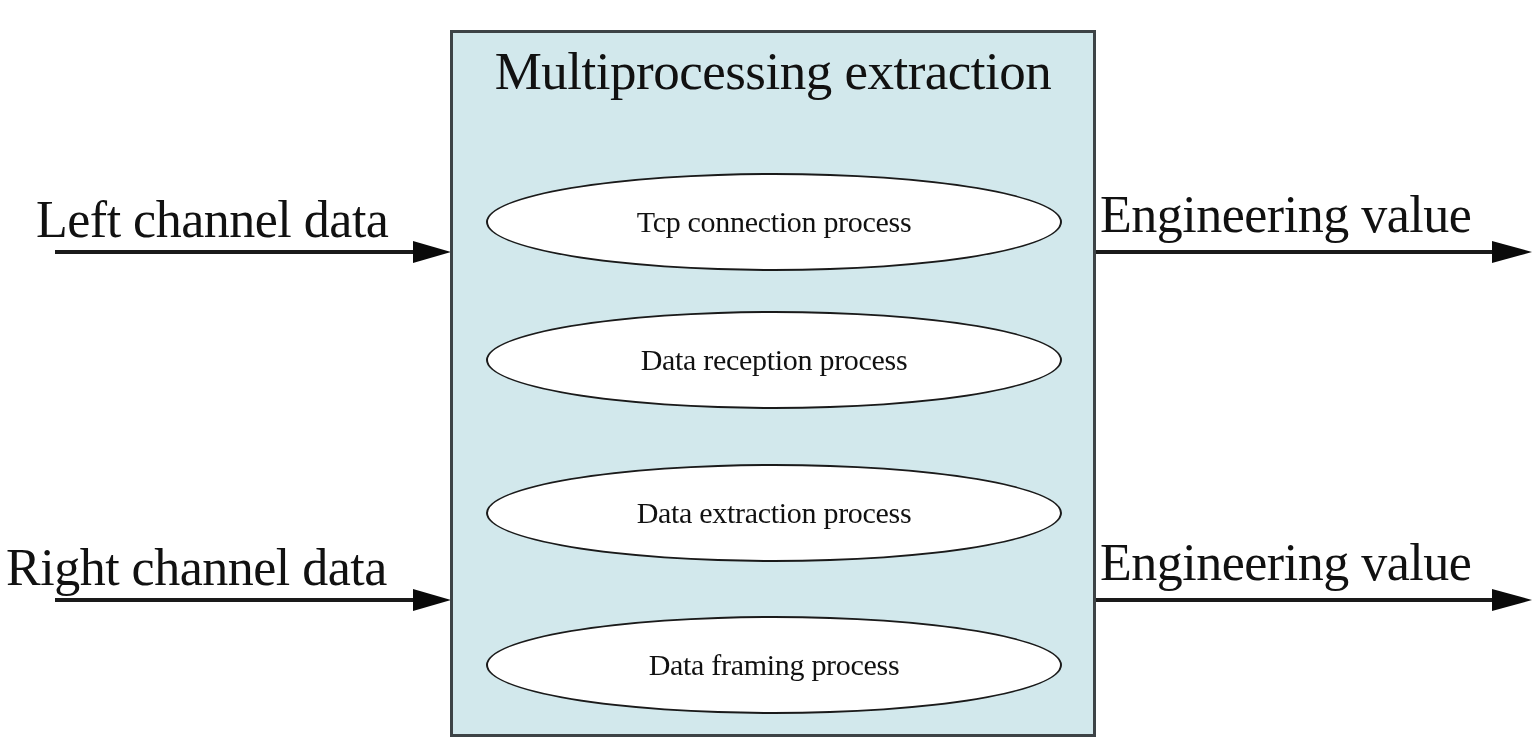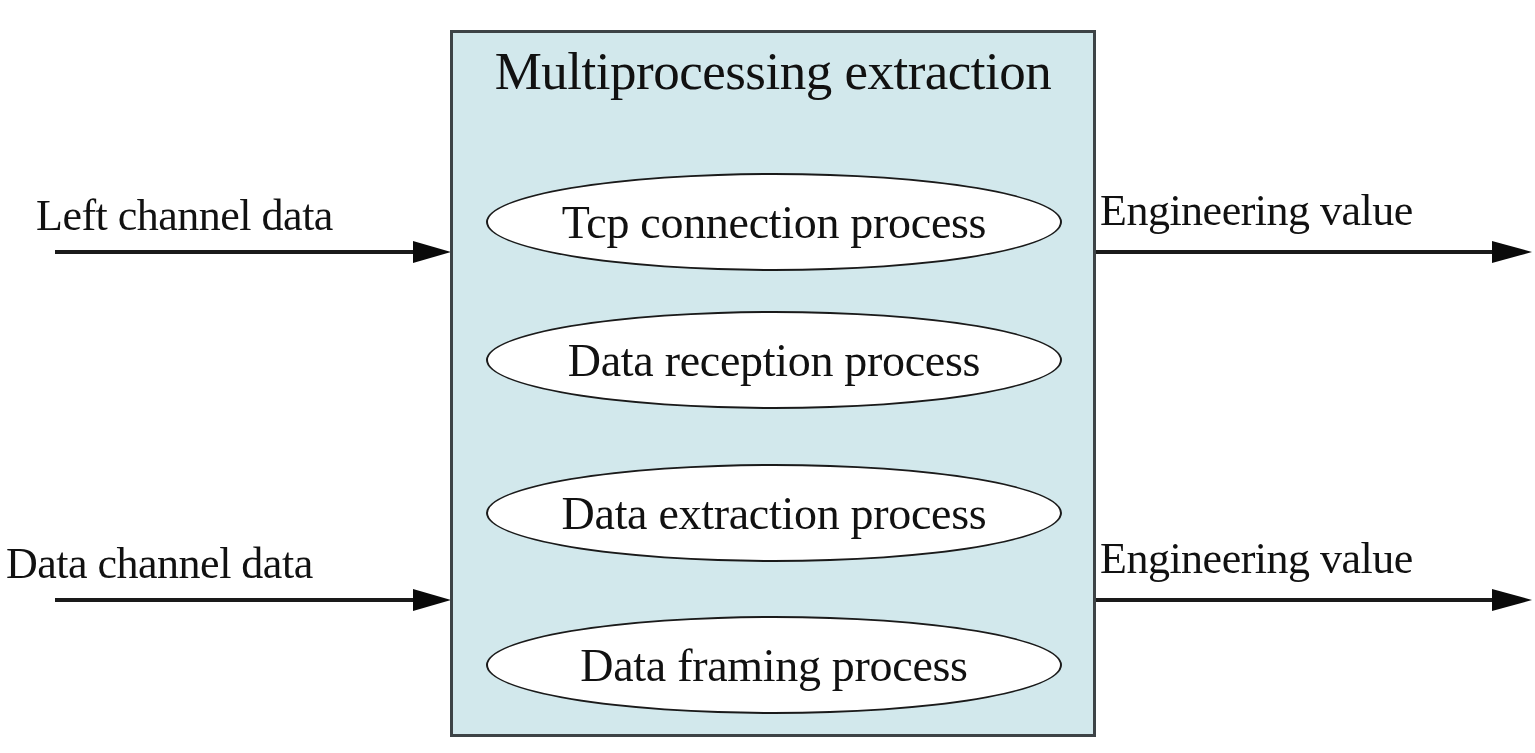--- a/index.html
+++ b/index.html
@@ -56,34 +56,34 @@
   }
   .ellipse-label {
     position: absolute;
     left: 0;
     top: 0;
     width: 100%;
     height: 100%;
     display: flex;
     align-items: center;
     justify-content: center;
-    font-size: 46px;
+    font-size: 30px;
     color: #111111;
     white-space: nowrap;
     letter-spacing: -0.3px;
   }
   .ell-0 { top: 173px; }
   .ell-1 { top: 311px; text-decoration: underline; }
   .ell-2 { top: 464px; }
   .ell-3 { top: 616px; }
 
   
   .side-label {
     position: absolute;
-    font-size: 44px;
+    font-size: 52px;
     color: #111111;
     white-space: nowrap;
     letter-spacing: -0.5px;
   }
   .lbl-left-top    { left: 36px;   top: 190px; }
   .lbl-left-bottom { left: 6px;    top: 538px; }
   .lbl-right-top   { left: 1100px; top: 185px; }
   .lbl-right-bottom{ left: 1100px; top: 533px; }
 
   
@@ -125,21 +125,21 @@
 
   <div class="arrow arr-out-bottom">
     <svg width="438" height="24" viewBox="0 0 438 24" aria-hidden="true">
       <line x1="0" y1="12" x2="400" y2="12" stroke="#1a1a1a" stroke-width="4"></line>
       <polygon points="398,1 438,12 398,23" fill="#0a0a0a"></polygon>
     </svg>
   </div>
 
   <div class="side-label lbl-left-top">Left channel data</div>
 
-  <div class="side-label lbl-left-bottom">Data channel data</div>
+  <div class="side-label lbl-left-bottom">Right channel data</div>
 
   <div class="side-label lbl-right-top">Engineering value</div>
 
   <div class="side-label lbl-right-bottom">Engineering value</div>
 
   <div class="proc-box"></div>
 
   <div class="box-title">Multiprocessing extraction</div>
 
   <div class="ellipse ell-0">

